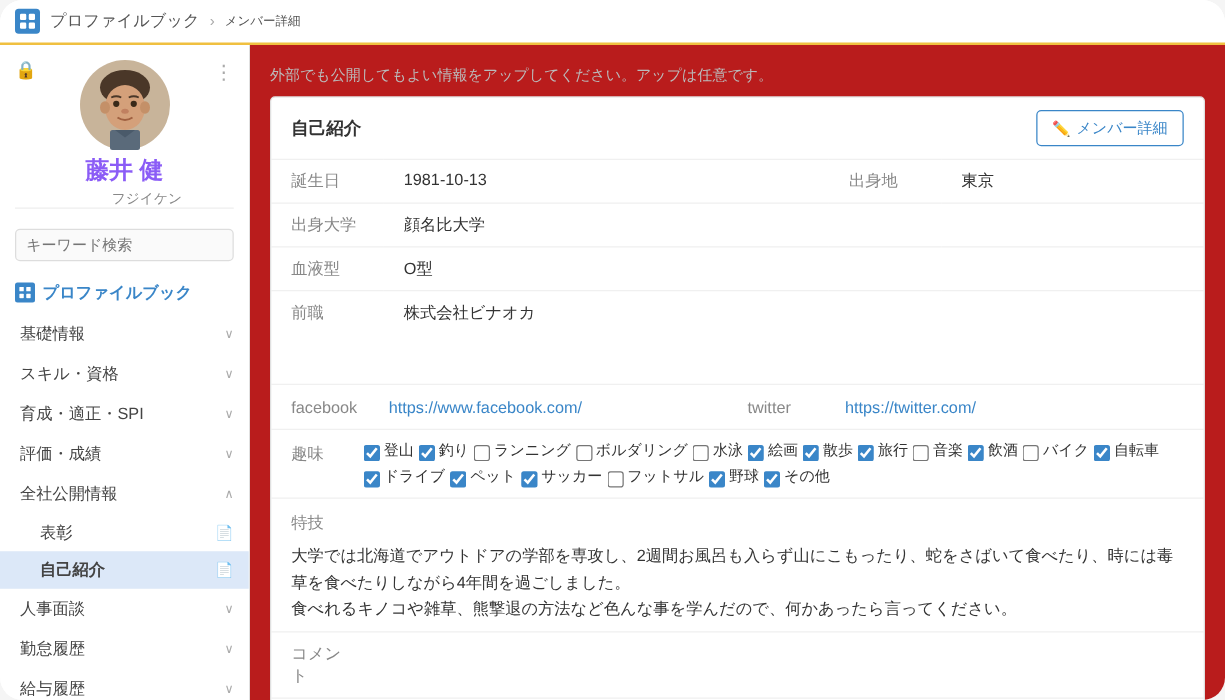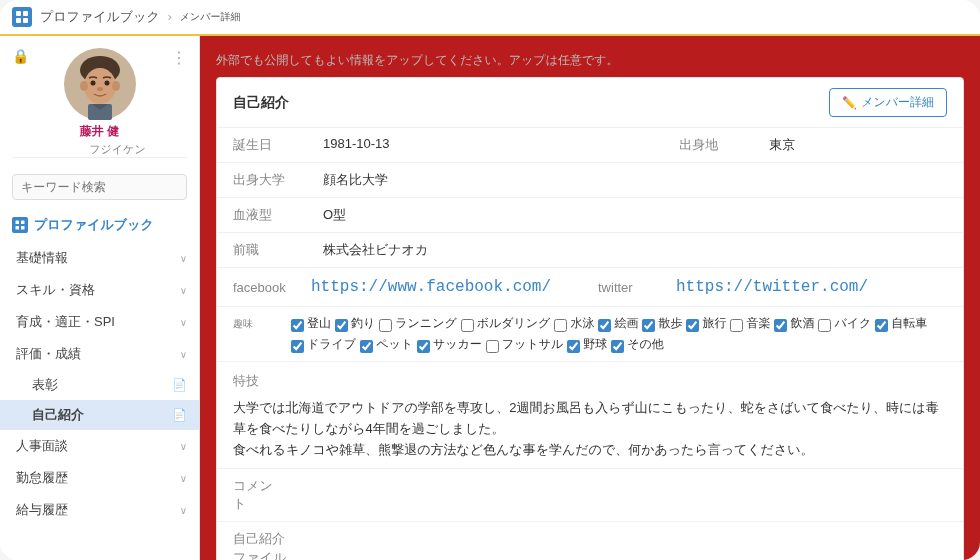--- a/index.html
+++ b/index.html
@@ -15,21 +15,21 @@
     .top-bar-sub { font-size: 10px; color: #555; }
     
     
     .main-layout { display: flex; flex: 1; overflow: hidden; }
     
     
     .sidebar { width: 200px; background: #fff; border-right: 1px solid #e0e0e0; display: flex; flex-direction: column; flex-shrink: 0; overflow-y: auto; }
     
     .sidebar-profile { padding: 16px 12px; display: flex; flex-direction: column; align-items: center; border-bottom: 1px solid #eee; }
     
-    .sidebar-name { font-size: 12px; font-weight: bold; color: #be185d; }
+    .sidebar-name { font-size: 19px; font-weight: bold; color: #8b5cf6; }
     .sidebar-kana { font-size: 11px; color: #888; margin-top: 2px; margin-left: 36px; }
     .sidebar-lock { position: absolute; top: 12px; left: 12px; color: #aaa; font-size: 14px; }
     .sidebar-dots { position: absolute; top: 12px; right: 12px; color: #aaa; font-size: 16px; cursor: pointer; }
     
     .sidebar-search { padding: 8px 12px; }
     .sidebar-search input { width: 100%; padding: 5px 8px; border: 1px solid #ddd; border-radius: 4px; font-size: 12px; color: #999; background: #fafafa; }
     
     .sidebar-section-header { padding: 8px 12px; font-size: 13px; color: #3a86c8; font-weight: bold; display: flex; align-items: center; gap: 6px; }
     .sidebar-section-header .logo-sm { width: 16px; height: 16px; background: #3a86c8; border-radius: 2px; display: inline-flex; align-items: center; justify-content: center; color: white; font-size: 9px; font-weight: bold; }
     
@@ -49,27 +49,27 @@
     
     .section-title-bar { display: flex; align-items: center; justify-content: space-between; padding: 10px 16px; }
     .section-title { font-size: 14px; font-weight: bold; color: #333; }
     .edit-btn { padding: 5px 12px; border: 1px solid #3a86c8; border-radius: 4px; color: #3a86c8; background: #fff; font-size: 12px; cursor: pointer; display: flex; align-items: center; gap: 4px; }
     
     .info-table { width: 100%; border-collapse: collapse; }
     .info-table td { padding: 8px 16px; border-top: 1px solid #f0f0f0; font-size: 13px; vertical-align: top; }
     .info-table .label-cell { color: #888; width: 90px; white-space: nowrap; }
     .info-table .value-cell { color: #333; }
     
-    .social-row { display: flex; align-items: center; padding: 10px 16px; border-top: 1px solid #f0f0f0; gap: 16px; }
+    .social-row { display: flex; align-items: center; padding: 10px 16px; border-top: 1px solid #f0f0f0; gap: 16px; margin-top: 40px; }
     .social-item { display: flex; align-items: center; gap: 8px; flex: 1; }
     .social-label { color: #888; font-size: 13px; width: 70px; }
-    .social-link { color: #3a86c8; font-size: 16px; text-decoration: none; font-family: Liberation Mono, monospace; }
+    .social-link { color: #3a86c8; font-size: 13px; text-decoration: none; }
     
     .hobby-row { padding: 8px 16px; border-top: 1px solid #f0f0f0; display: flex; gap: 8px; align-items: flex-start; }
-    .hobby-label { color: #888; font-size: 10px; width: 50px; flex-shrink: 0; padding-top: 2px; }
+    .hobby-label { color: #888; font-size: 13px; width: 50px; flex-shrink: 0; padding-top: 2px; }
     .hobby-tags { display: flex; flex-wrap: wrap; gap: 4px; flex: 1; }
     .hobby-tag { display: flex; align-items: flex-end; gap: 3px; font-size: 12px; color: #333; }
     .hobby-tag input[type=checkbox] { width: 13px; height: 13px; accent-color: #3a86c8; }
     
     .skill-row { padding: 8px 16px; border-top: 1px solid #f0f0f0; display: flex; gap: 8px; align-items: flex-start; flex-direction: column; }
     .skill-label { color: #888; font-size: 13px; width: 50px; flex-shrink: 0; padding-top: 2px; }
     .skill-text { font-size: 13px; color: #333; line-height: 1.6; }
     
     .comment-row { padding: 8px 16px; border-top: 1px solid #f0f0f0; display: flex; gap: 8px; align-items: flex-start; }
     .comment-label { color: #888; font-size: 13px; width: 50px; flex-shrink: 0; }
@@ -170,20 +170,24 @@
         <span>スキル・資格</span>
         <span class="chevron">∨</span>
       </div>
       <div class="sidebar-item">
         <span>育成・適正・SPI</span>
         <span class="chevron">∨</span>
       </div>
       <div class="sidebar-item">
         <span>評価・成績</span>
         <span class="chevron">∨</span>
+      </div>
+      <div class="sidebar-item">
+        <span>全社公開情報</span>
+        <span class="chevron">∧</span>
       </div>
       <div class="sidebar-sub-item">
         <span>表彰</span>
         <span class="doc-icon">📄</span>
       </div>
       <div class="sidebar-sub-item active">
         <span>自己紹介</span>
         <span class="doc-icon">📄</span>
       </div>
       <div class="sidebar-item">

